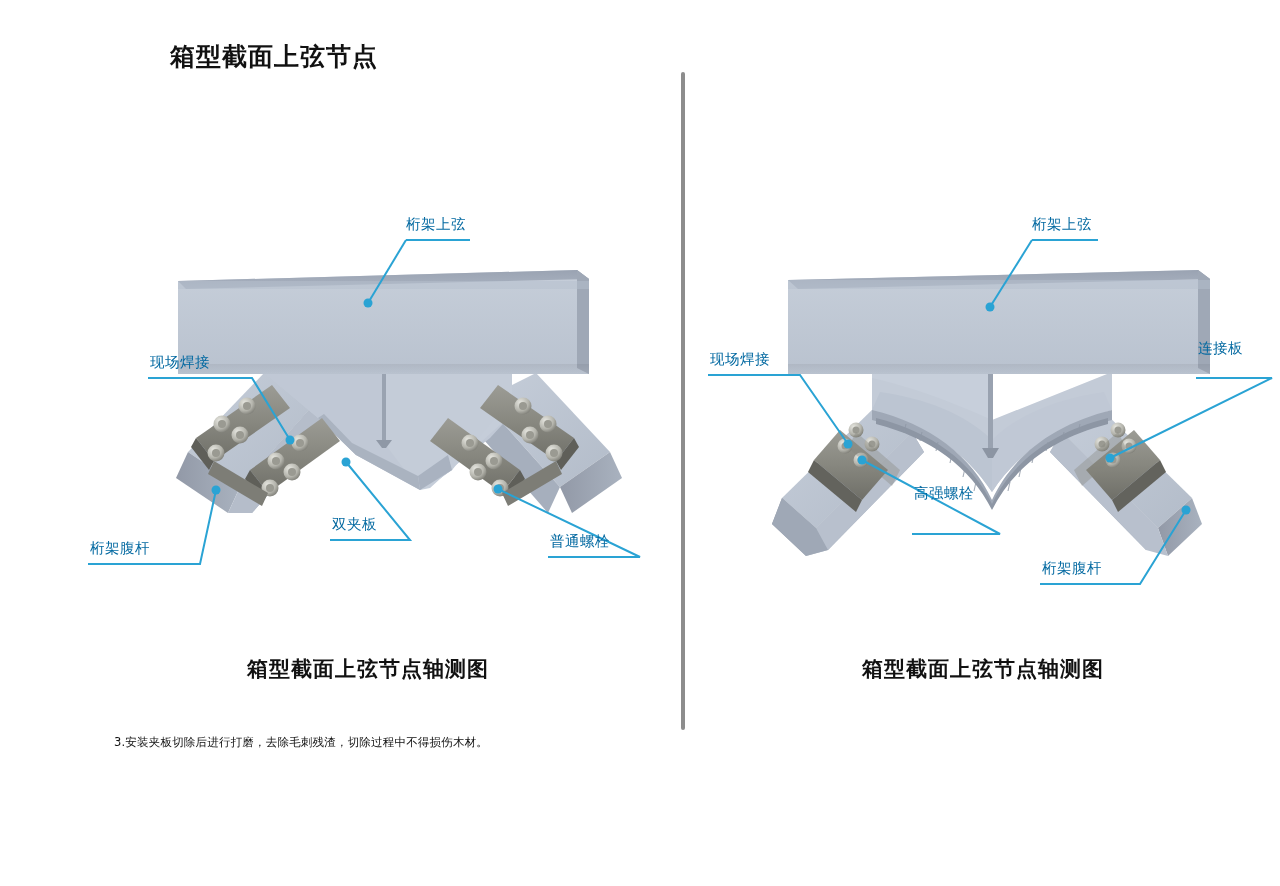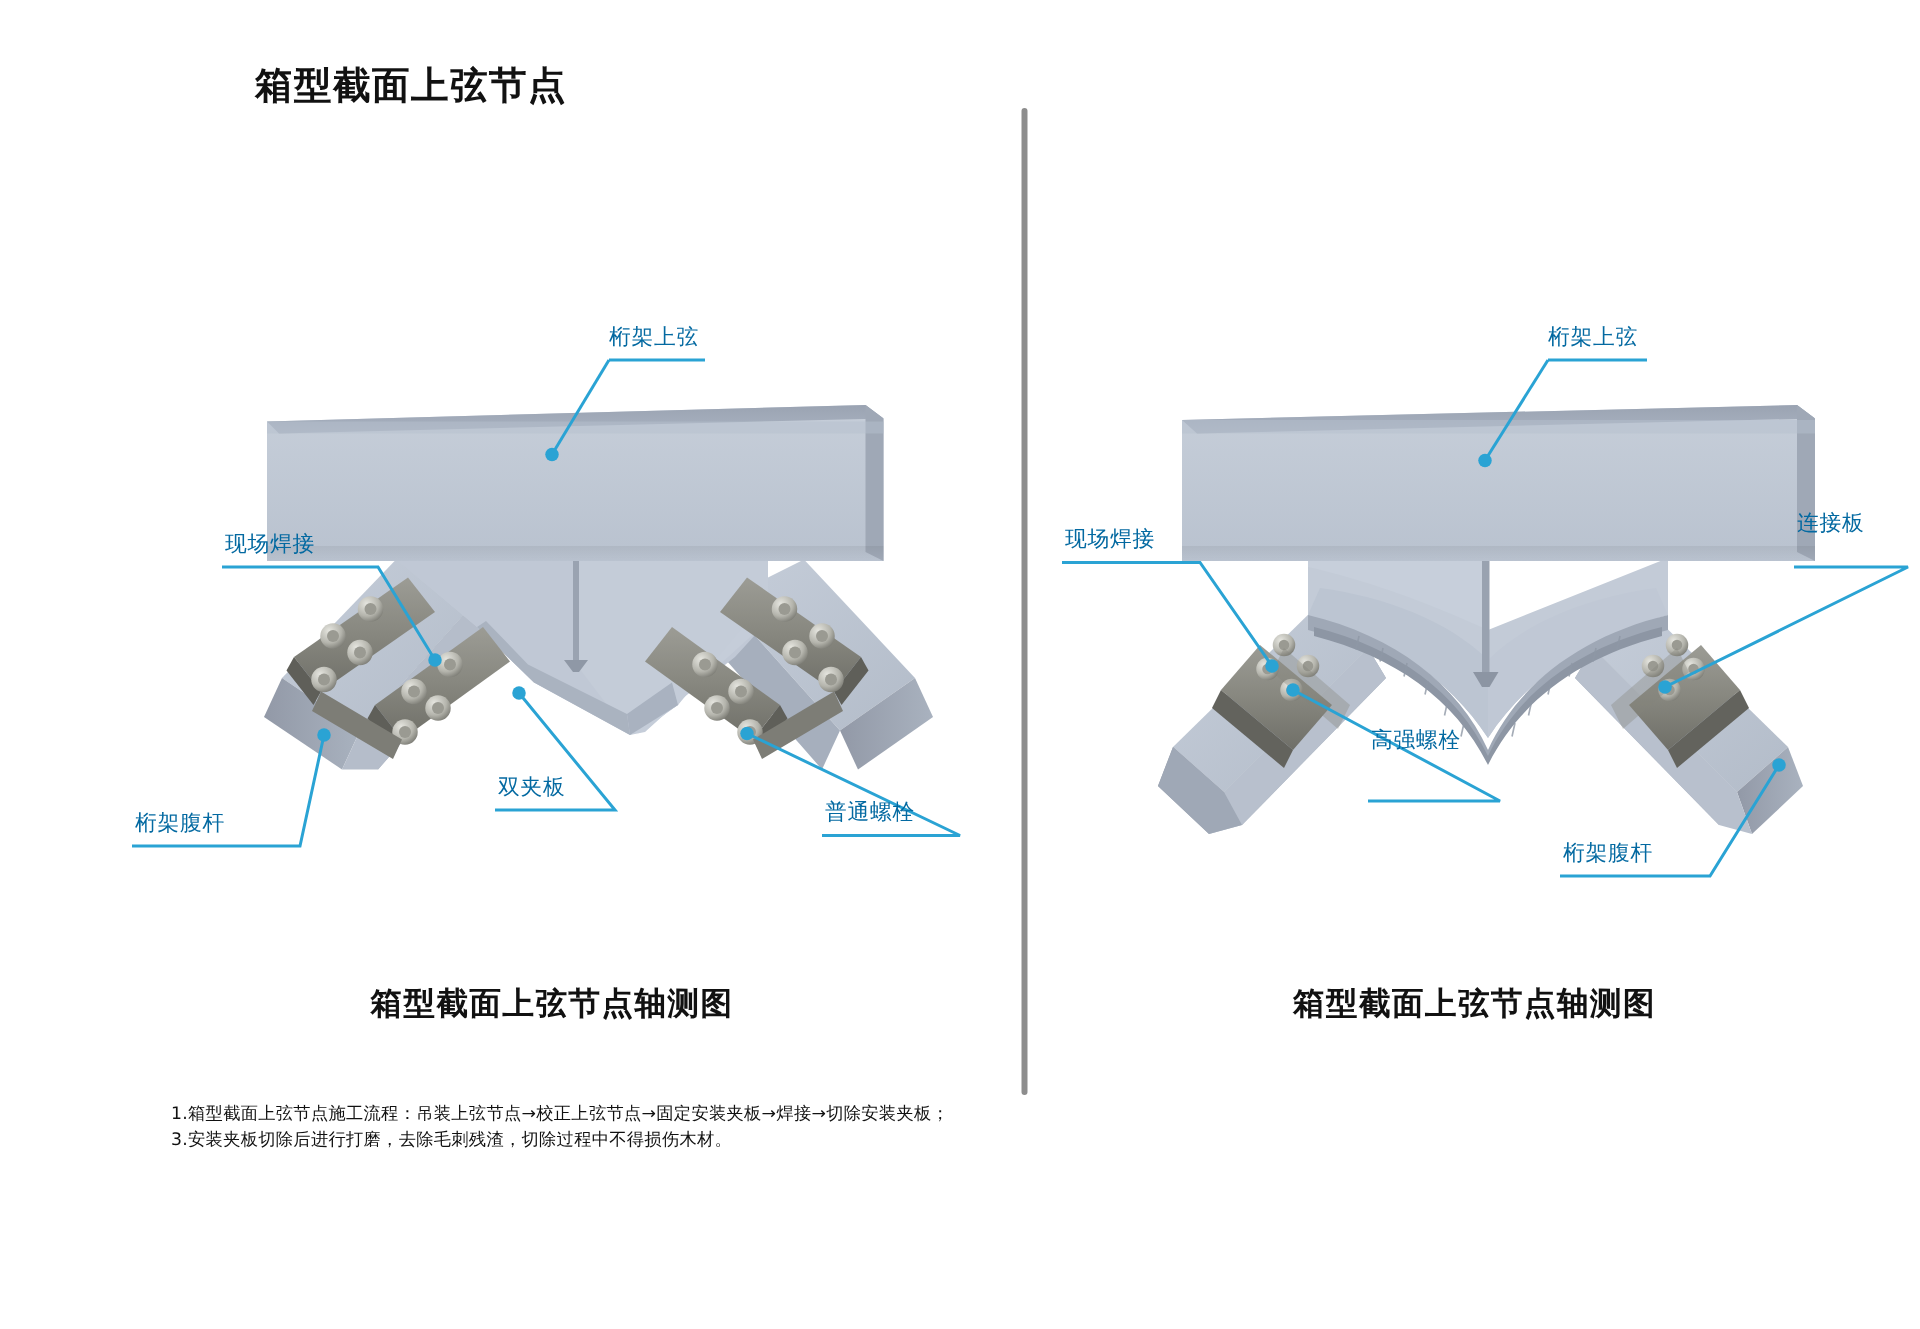--- a/index.html
+++ b/index.html
@@ -377,17 +377,16 @@
   <div class="label" style="left:1032px; top:215px;">桁架上弦</div>
   <div class="label" style="left:710px; top:350px;">现场焊接</div>
   <div class="label" style="left:1198px; top:339px;">连接板</div>
   <div class="label" style="left:914px; top:484px;">高强螺栓</div>
   <div class="label" style="left:1042px; top:559px;">桁架腹杆</div>
 
   <div class="caption" id="caption-left">箱型截面上弦节点轴测图</div>
   <div class="caption" id="caption-right">箱型截面上弦节点轴测图</div>
 
   <div class="notes">
-    <div class="note-line">1.箱型截面上弦节点施工流程：吊装上弦节点→校正上弦节点→固定安装夹板→焊接→切除安装夹板；</div>
     <div class="note-line">3.安装夹板切除后进行打磨，去除毛刺残渣，切除过程中不得损伤木材。</div>
   </div>
 
 </div>
 
 </body></html>

